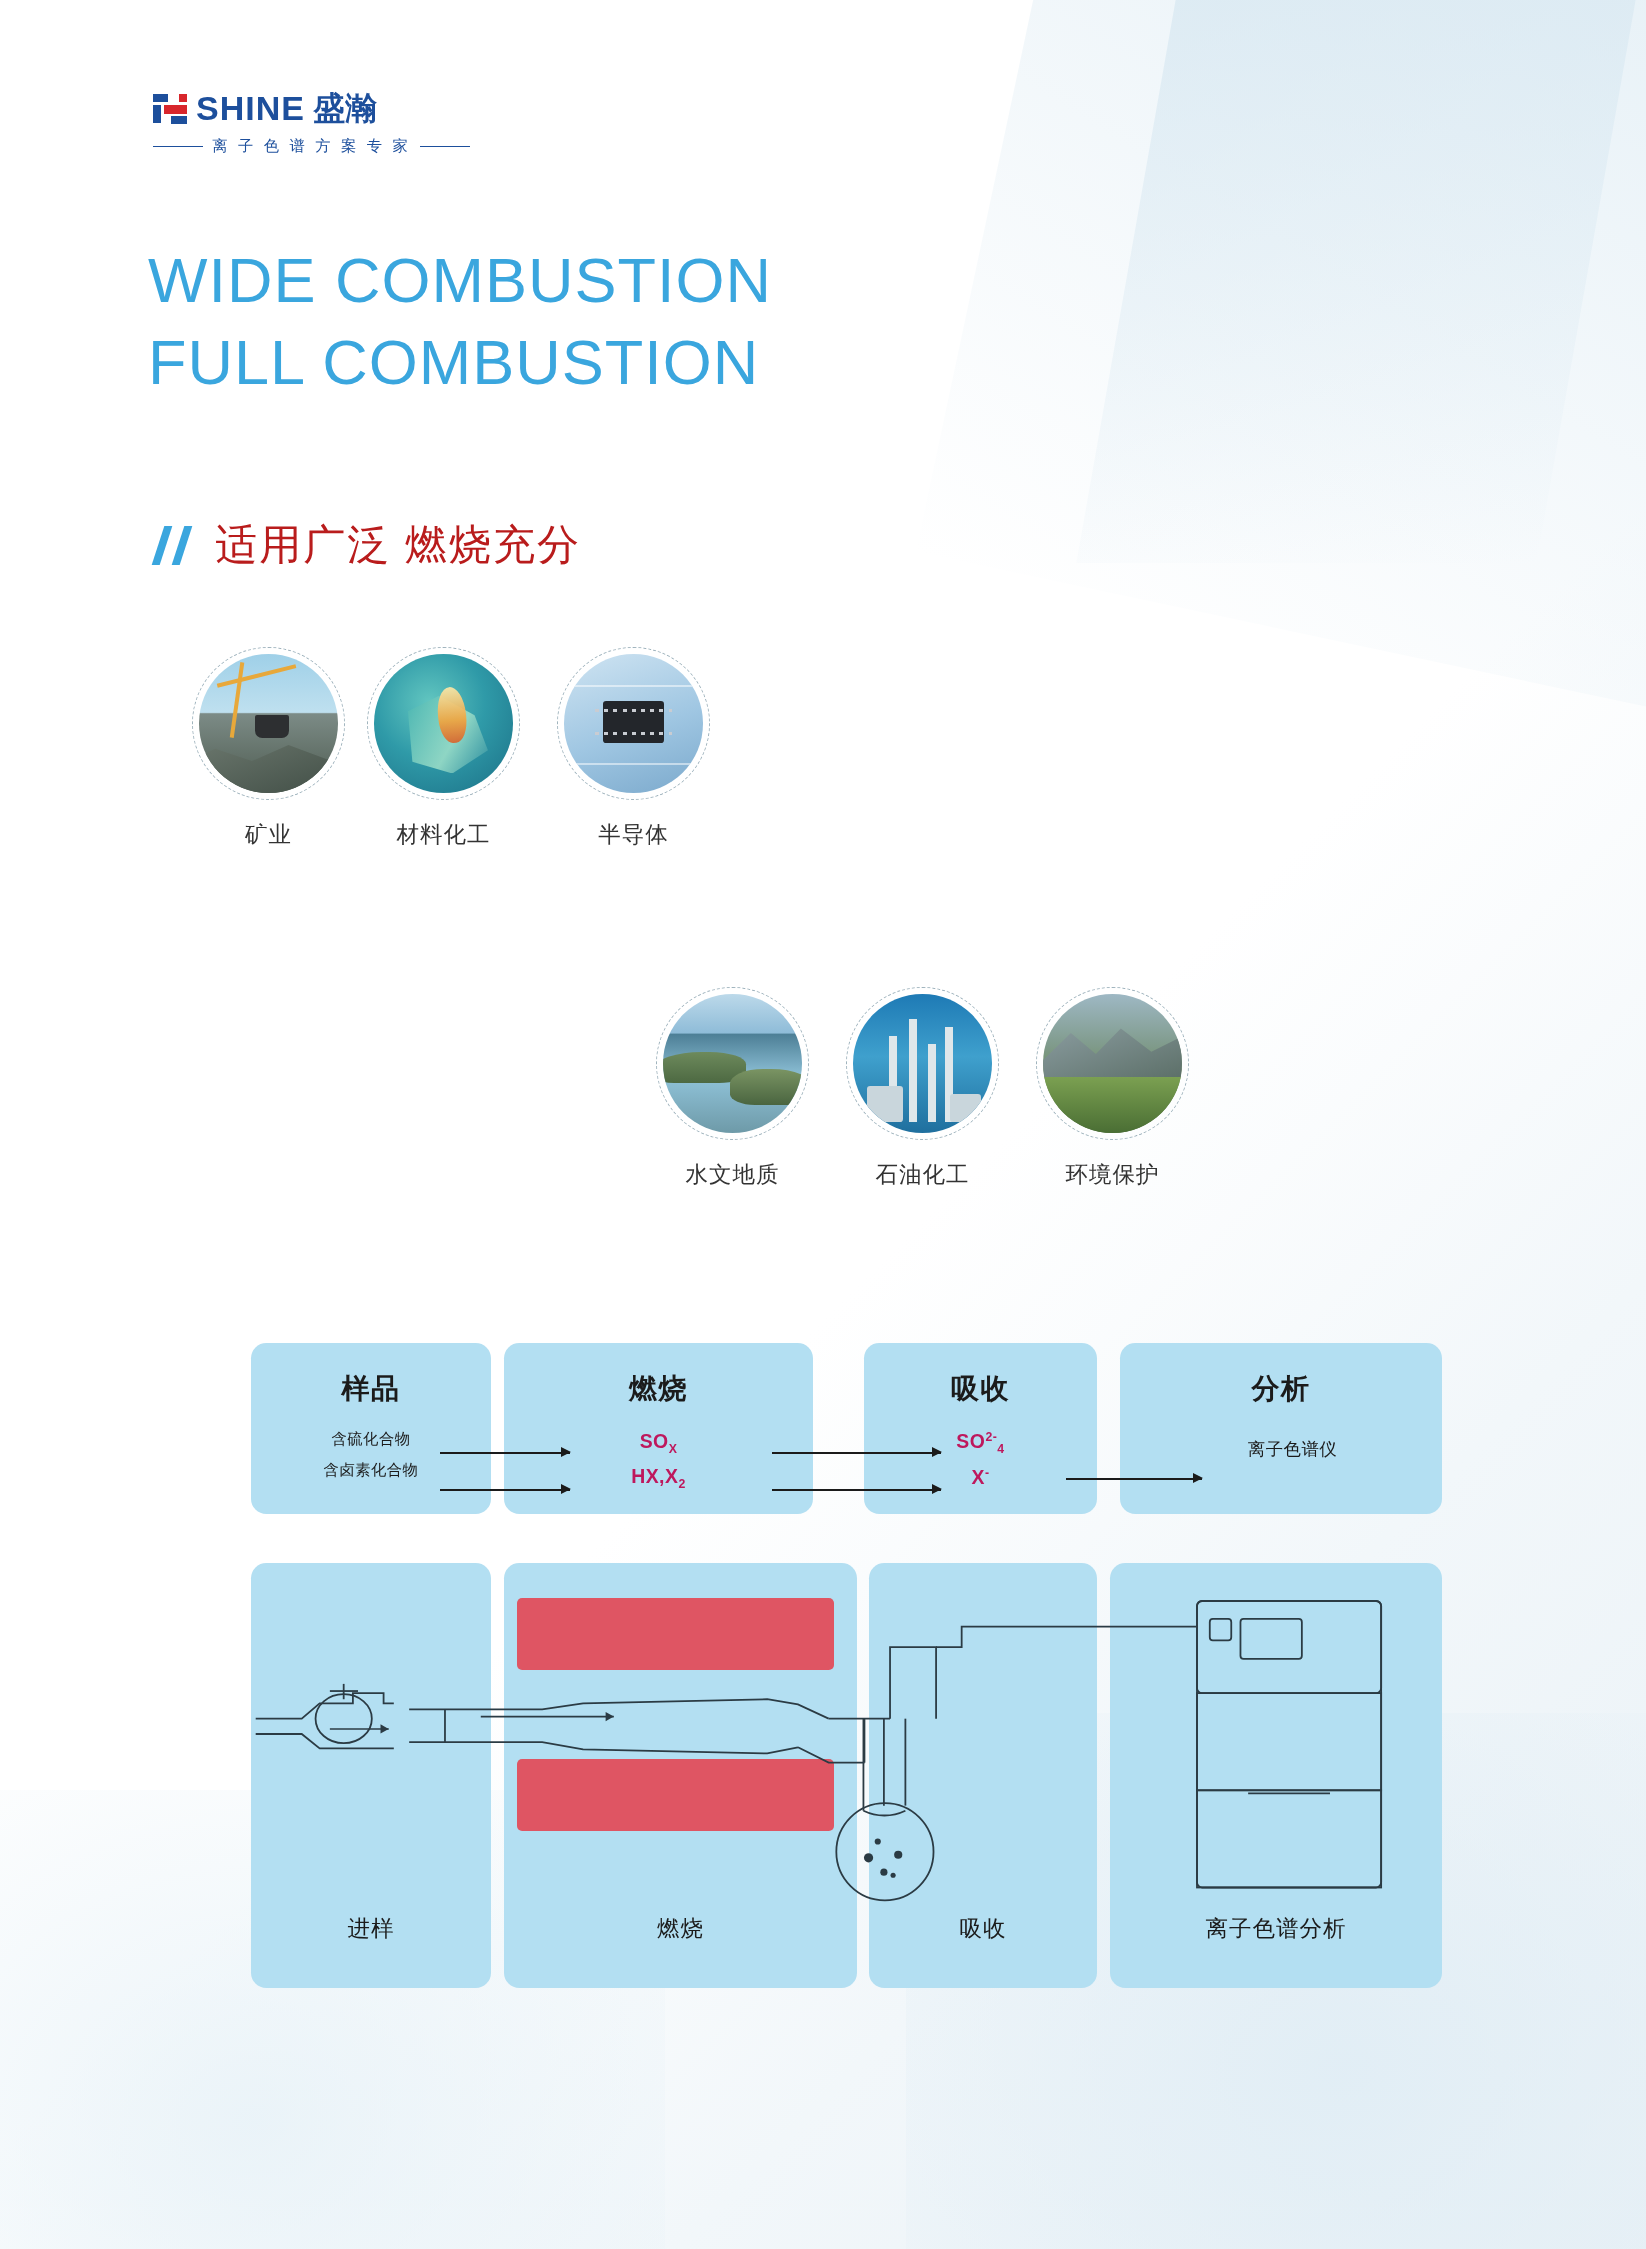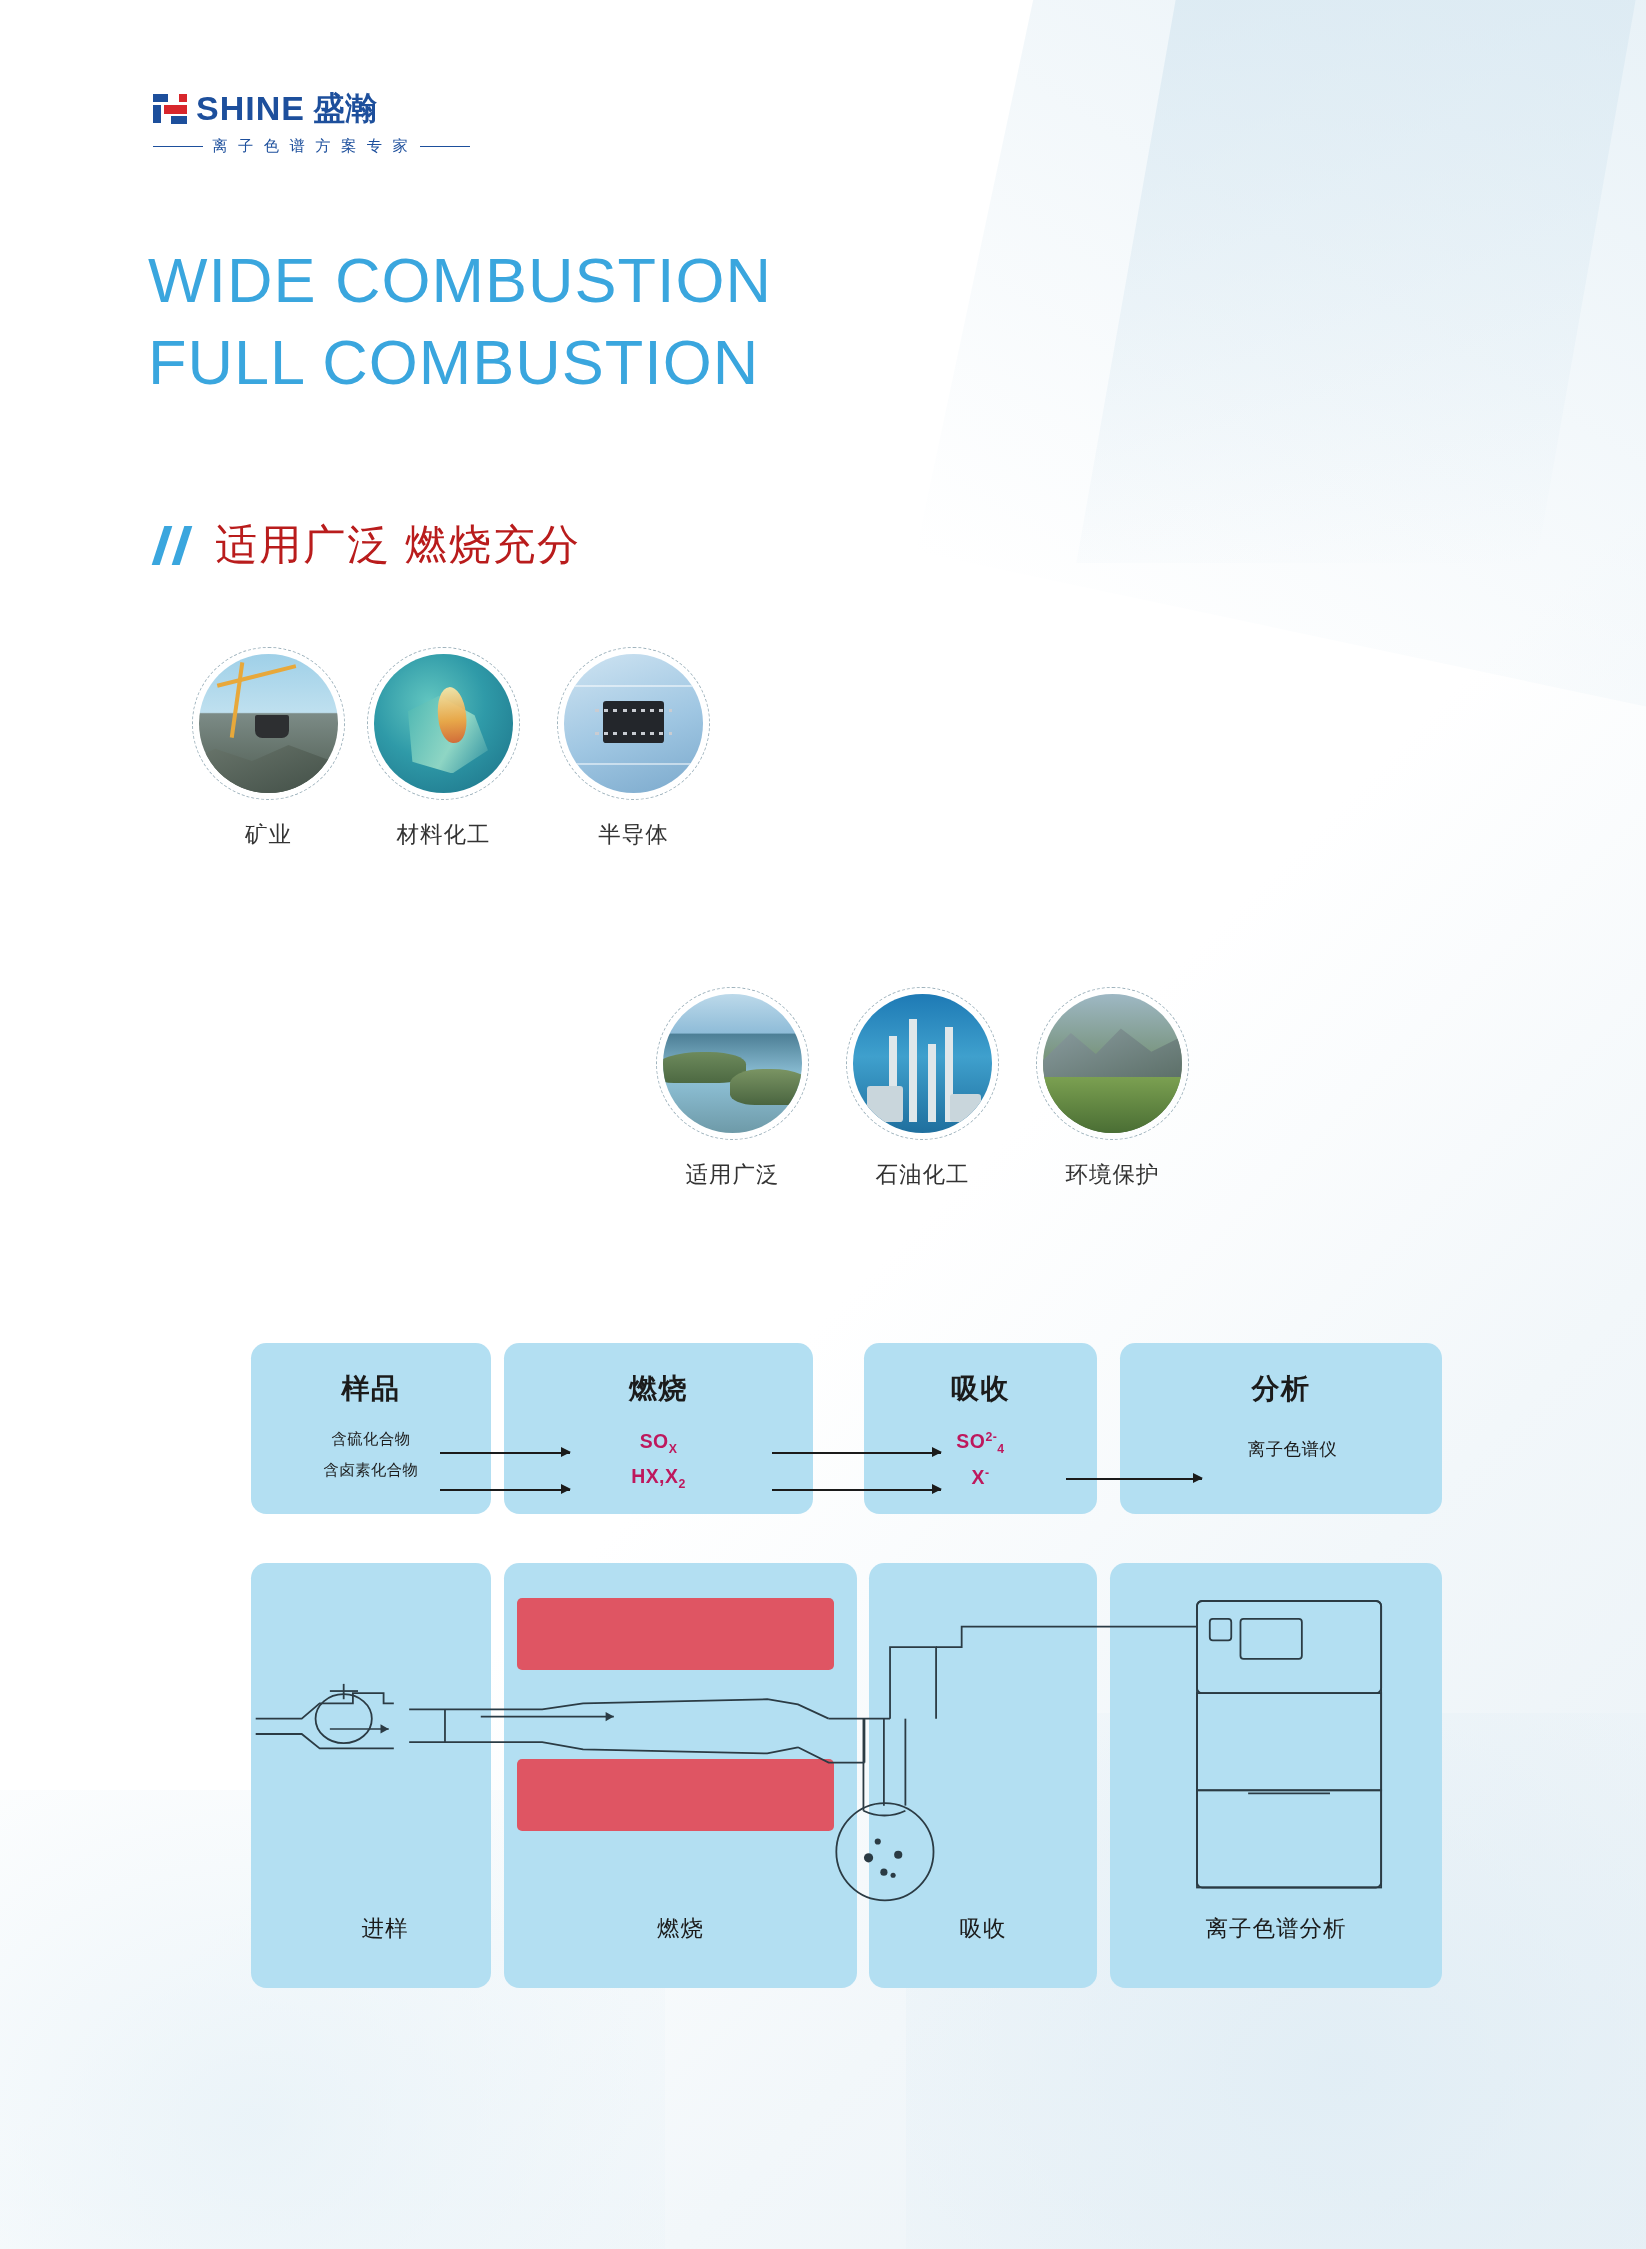--- a/index.html
+++ b/index.html
@@ -436,21 +436,21 @@
 
 <div class="circle-item" style="left:656px; top:987px;">
   <div class="circle">
     <div class="inner">
       <div class="img-water">
           <div class="bank"></div>
           <div class="bank2"></div>
         </div>
     </div>
   </div>
-  <div class="circle-label">适用广泛</div>
+  <div class="circle-label">水文地质</div>
 </div>
 
 <div class="circle-item" style="left:846px; top:987px;">
   <div class="circle">
     <div class="inner">
       <div class="img-oil">
         <div class="tower" style="left:26%; height:62%;"></div>
         <div class="tower" style="left:40%; height:74%;"></div>
         <div class="tower" style="left:54%; height:56%;"></div>
         <div class="tower" style="left:66%; height:68%;"></div>
@@ -556,17 +556,17 @@
     <rect x="1900" y="70" width="360" height="560" rx="10"></rect>
     <rect x="1900" y="70" width="360" height="180" rx="10"></rect>
     <rect x="1985" y="105" width="120" height="78" rx="6"></rect>
     <rect x="1925" y="105" width="42" height="42" rx="6"></rect>
     <rect x="1900" y="250" width="360" height="190"></rect>
     <rect x="1900" y="440" width="360" height="190"></rect>
     <path d="M2000 446 L2160 446"></path>
   </g>
 </svg>
 
-<div class="caption" style="left:265px; top:1913px; width:240px;">进样</div>
+<div class="caption" style="left:251px; top:1913px; width:240px;">进样</div>
 <div class="caption" style="left:504px; top:1913px; width:353px;">燃烧</div>
 <div class="caption" style="left:869px; top:1913px; width:228px;">吸收</div>
 <div class="caption" style="left:1110px; top:1913px; width:332px;">离子色谱分析</div>
 
 
 </body></html>

